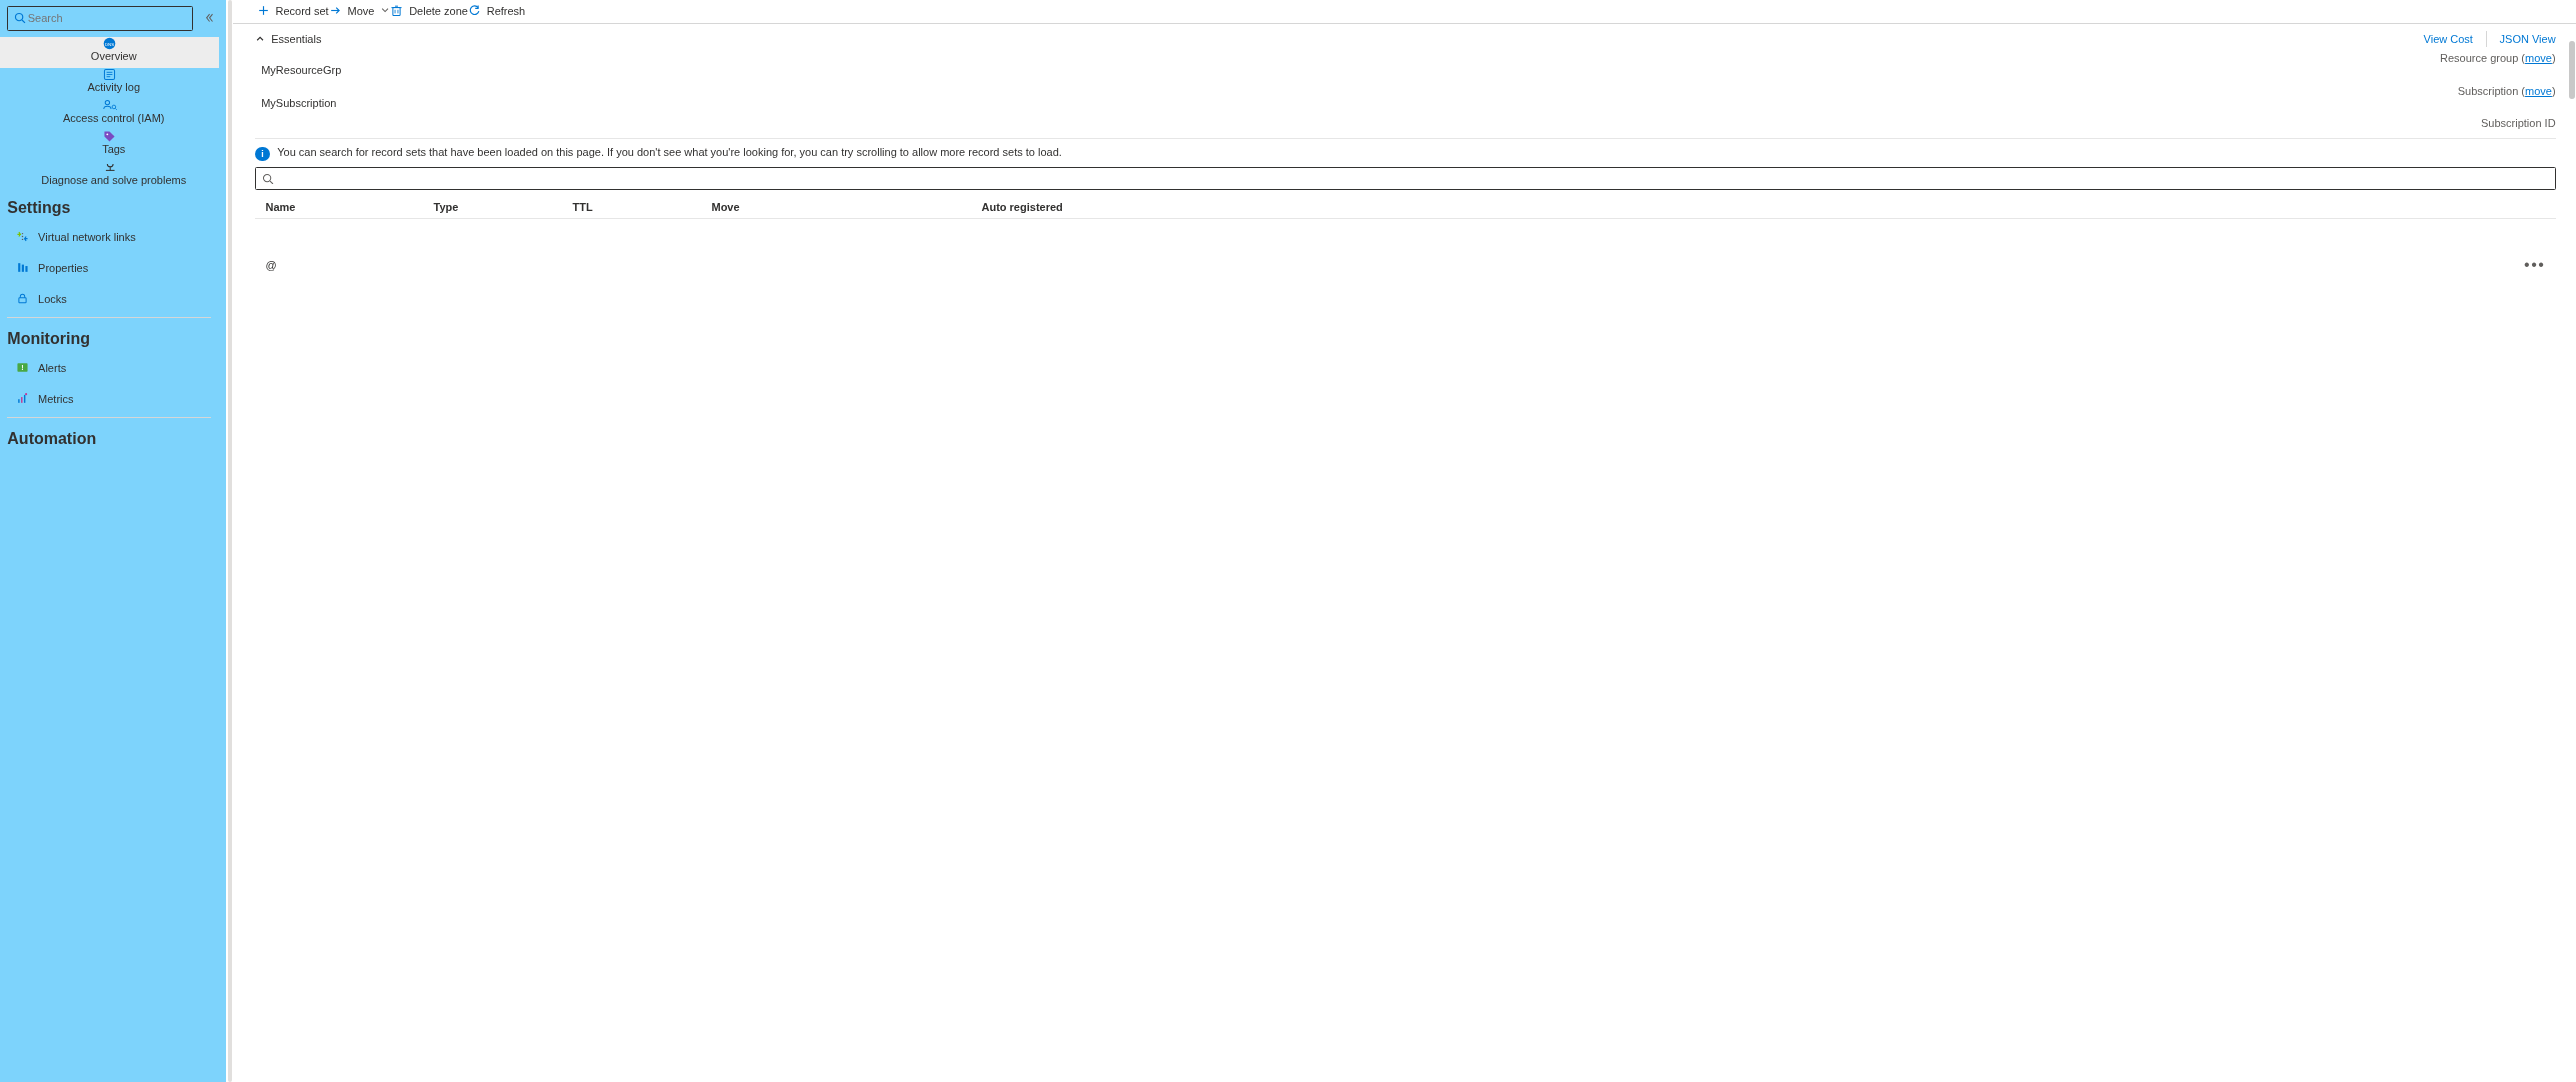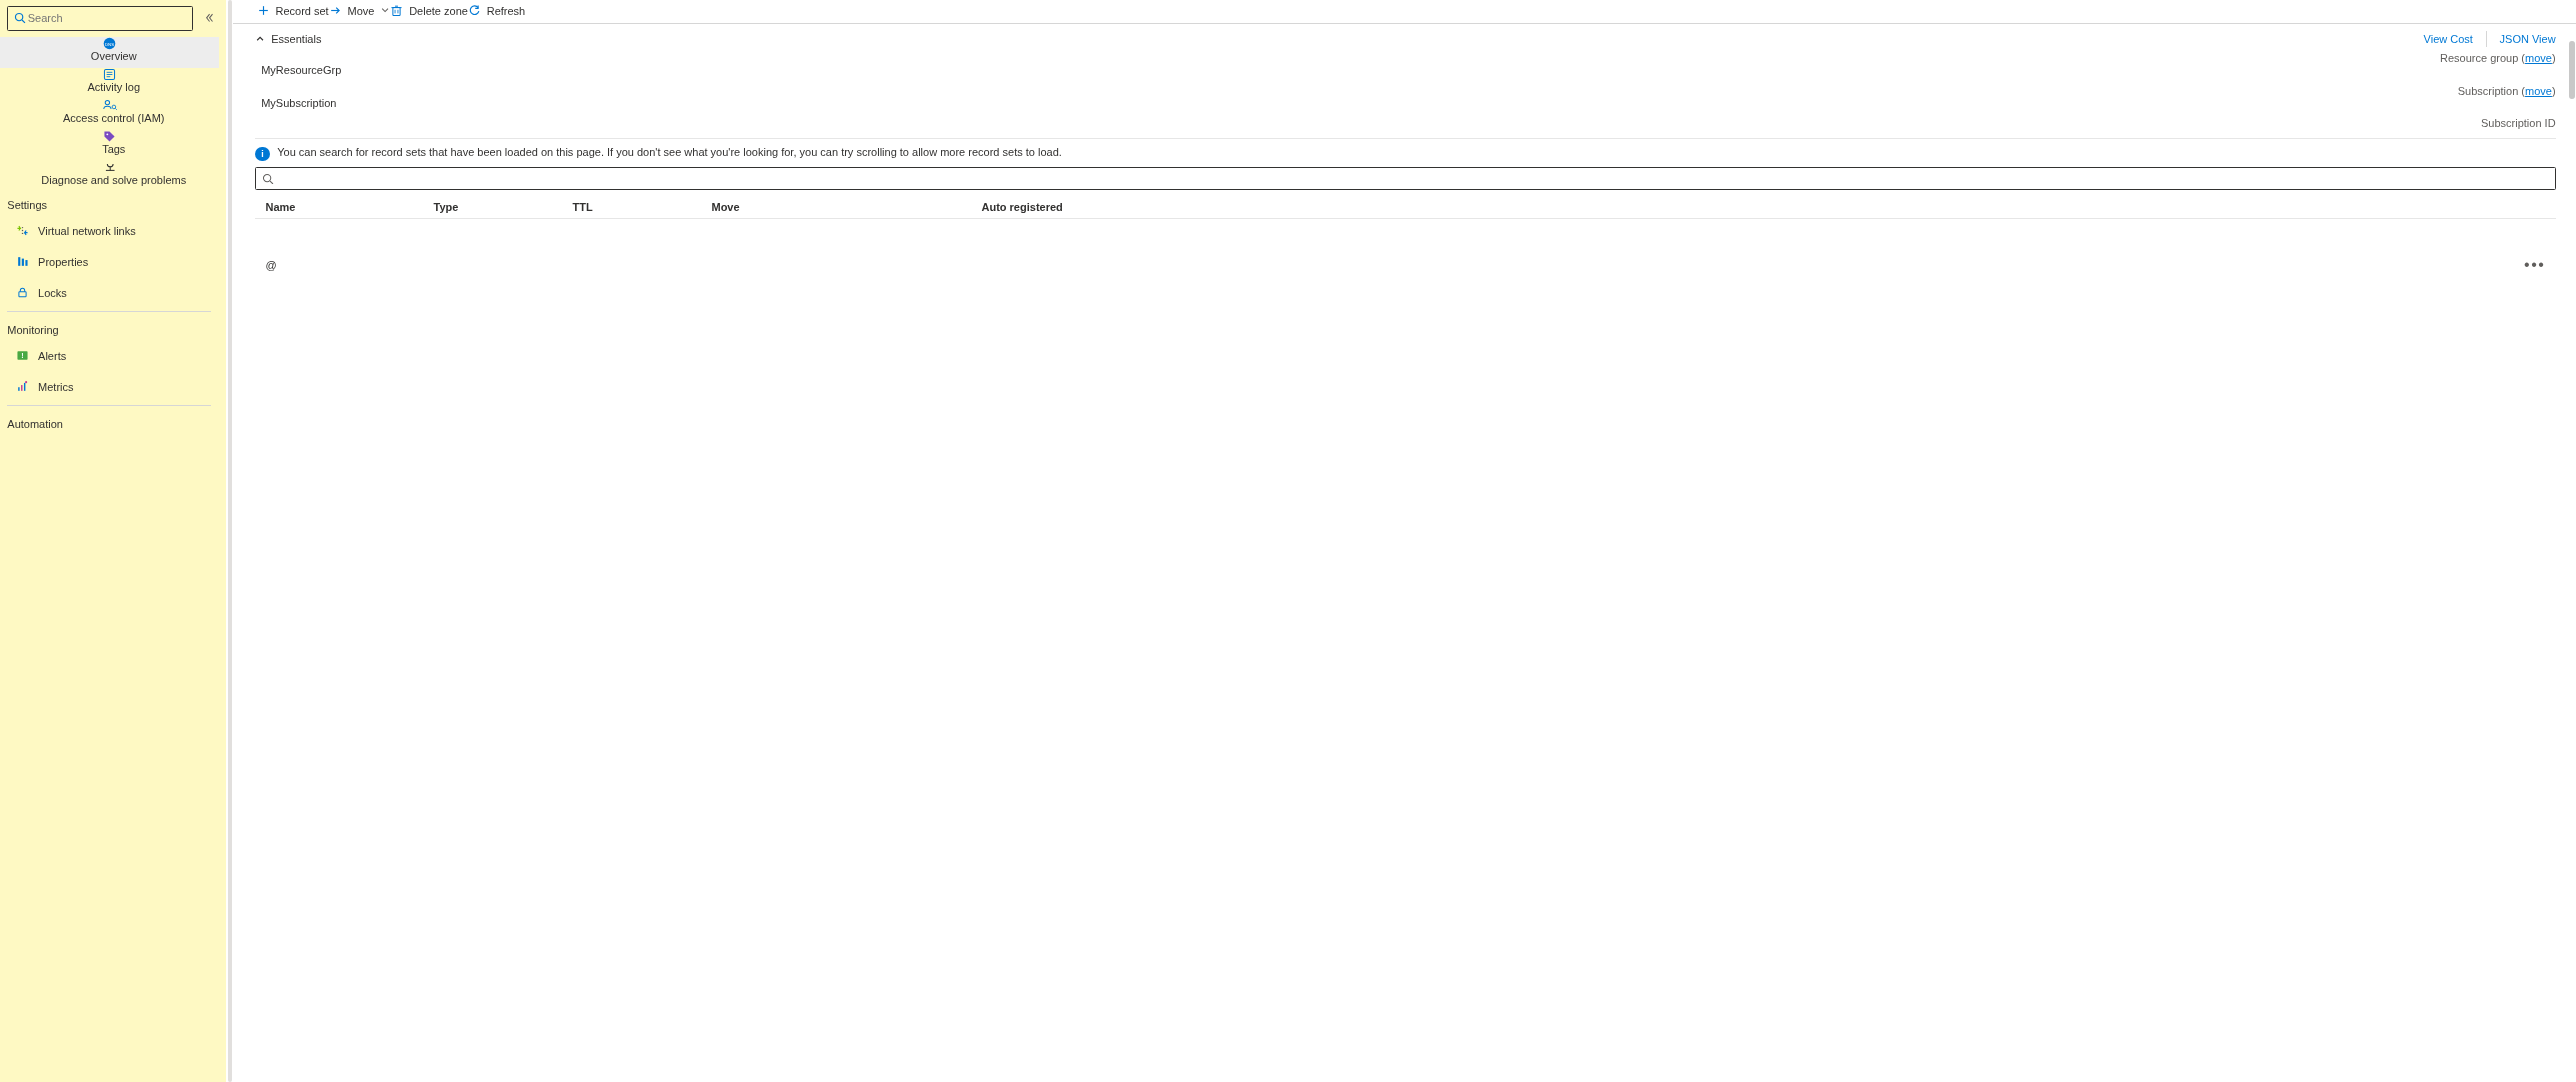--- a/index.html
+++ b/index.html
@@ -1,29 +1,29 @@
 <!DOCTYPE html>
 <html><head>
 <meta charset="utf-8">
 <style>
   * { box-sizing: border-box; }
   html, body { margin: 0; padding: 0; height: 100%; font-family: "Segoe UI", -apple-system, BlinkMacSystemFont, sans-serif; font-size: 10.2px; color: #323130; background:#fff; }
   .app { display:flex; height:100vh; }
 
   
-  .sidebar { width:226px; min-width:226px; background:#fef9c3; display:flex; flex-direction:column; padding-top:5.8px; }
+  .sidebar { width:226px; min-width:226px; background:#7dd3fc; display:flex; flex-direction:column; padding-top:5.8px; }
   .search-row { display:flex; align-items:center; padding:0 7.3px 2.9px 7.3px; gap:5.8px; }
   .search-box { flex:1; display:flex; align-items:center; border:0.7px solid #323130; border-radius:1.5px; height:25px; padding:0 5.8px; }
   .search-box input { flex:1; border:none; outline:none; font-size:11px; color:#323130; background:transparent; }
   .collapse-toggle { width:20.4px; height:20.4px; display:flex; align-items:center; justify-content:center; cursor:pointer; color:#605e5c; }
 
   .sidebar-scroll { overflow-y:auto; flex:1; padding-top:2.9px; padding-right:7.3px; }
 
   .sidebar-item-group { border-bottom:0.7px solid #d6d6d6; margin:0 7.3px; padding-bottom:2.9px; margin-bottom:4.4px;}
-  .sidebar-heading { font-size:11px; font-weight:400; color:#323130; padding:7.3px 0 4.4px 0; }
+  .sidebar-heading { font-size:16px; font-weight:700; color:#323130; padding:7.3px 0 4.4px 0; }
 
   .sidebar-item { display:flex; align-items:center; height:31px; padding-left:8.8px; cursor:pointer; font-size:11px; color:#323130; }
   .sidebar-item.top-level { padding-left:8.8px;flex-direction:column; }
   .sidebar-item.inset { padding-left:8.8px; }
   .sidebar-item.selected { background:#ededed; position:relative; }
   .sidebar-item.selected::before { content:""; position:absolute; left:0; top:0; bottom:0; width:0; }
   .sidebar-item .icon-slot { width:22px; display:flex; align-items:center; justify-content:flex-start; }
   .sidebar-item .label { flex:1; white-space:nowrap; overflow:hidden; text-overflow:ellipsis; }
 
   

